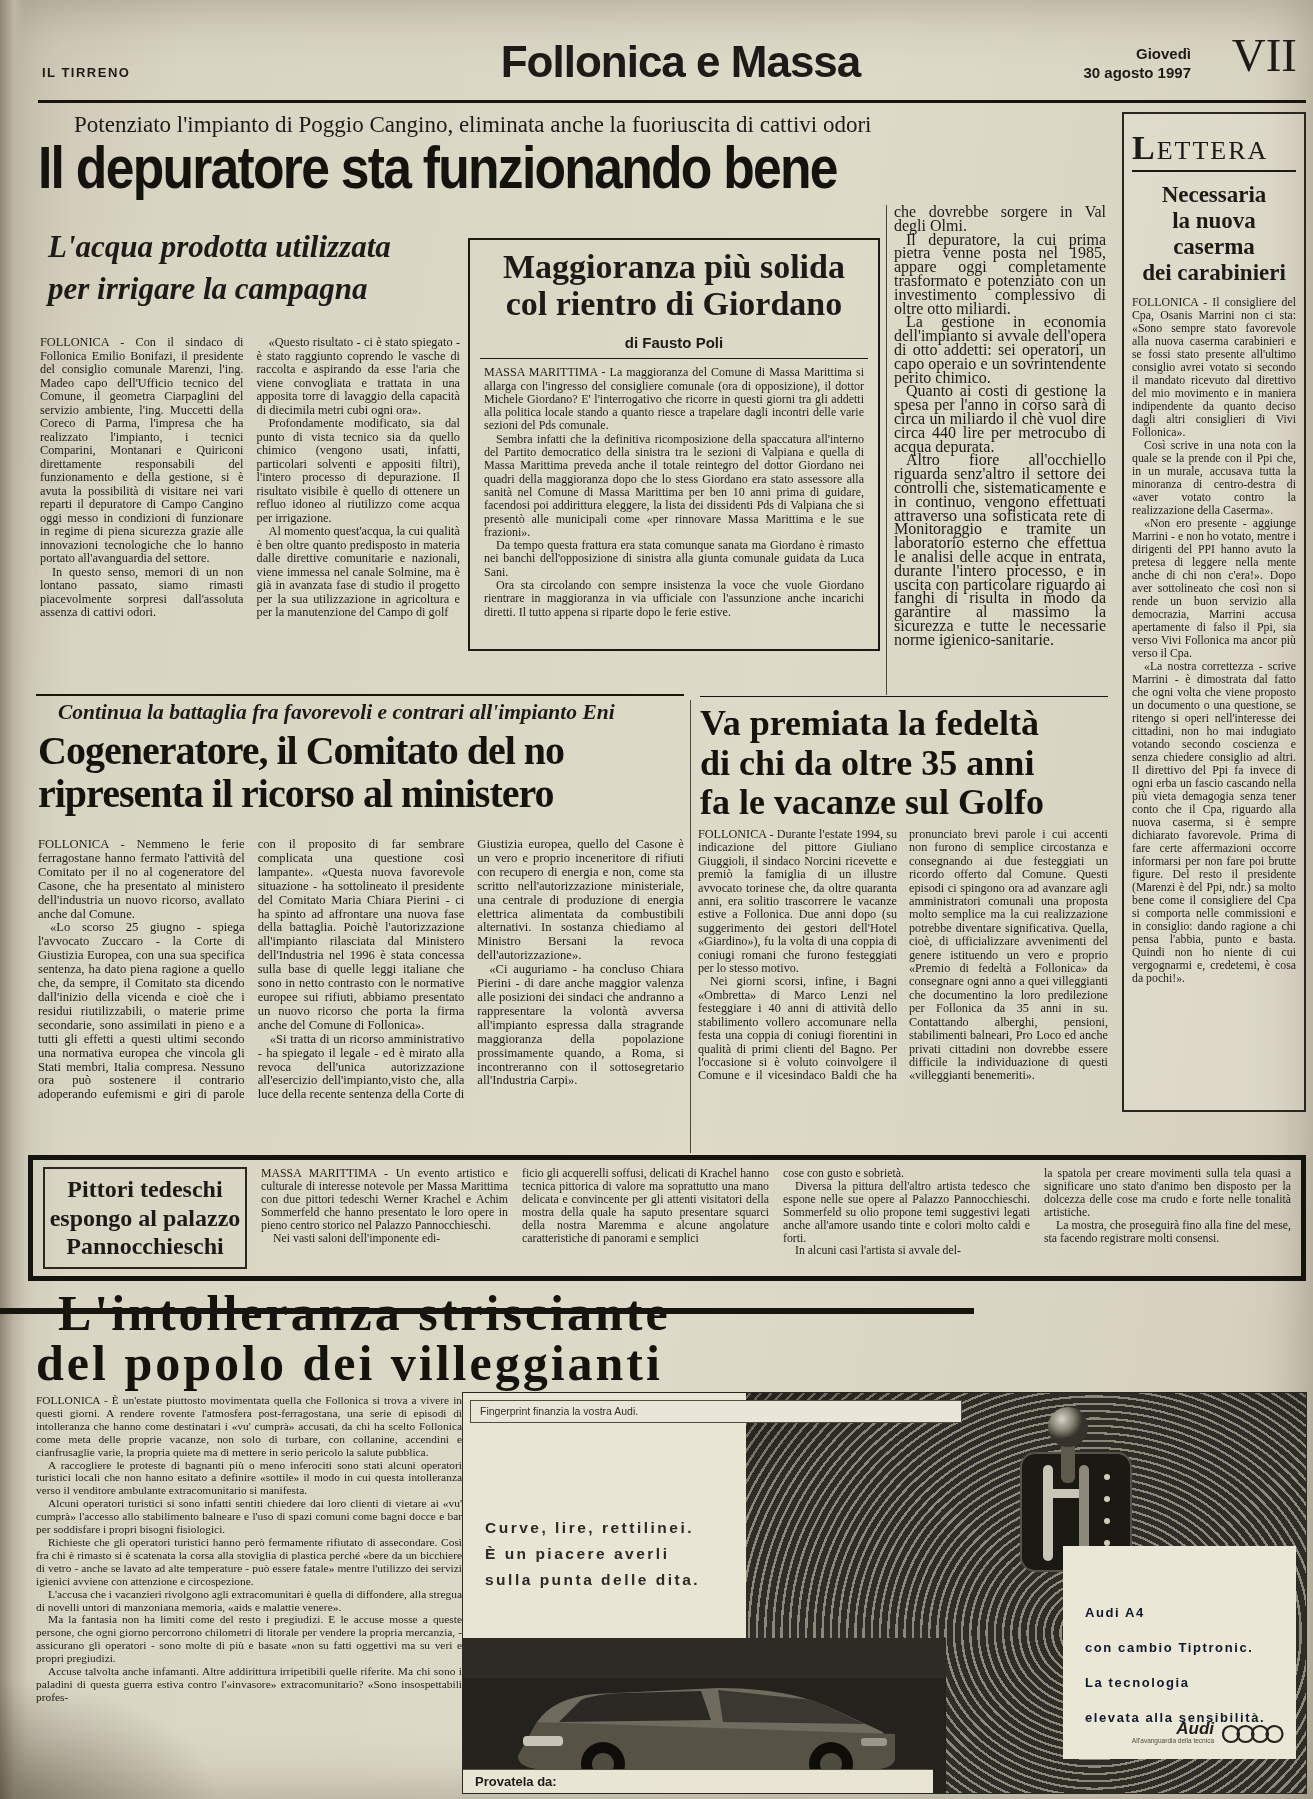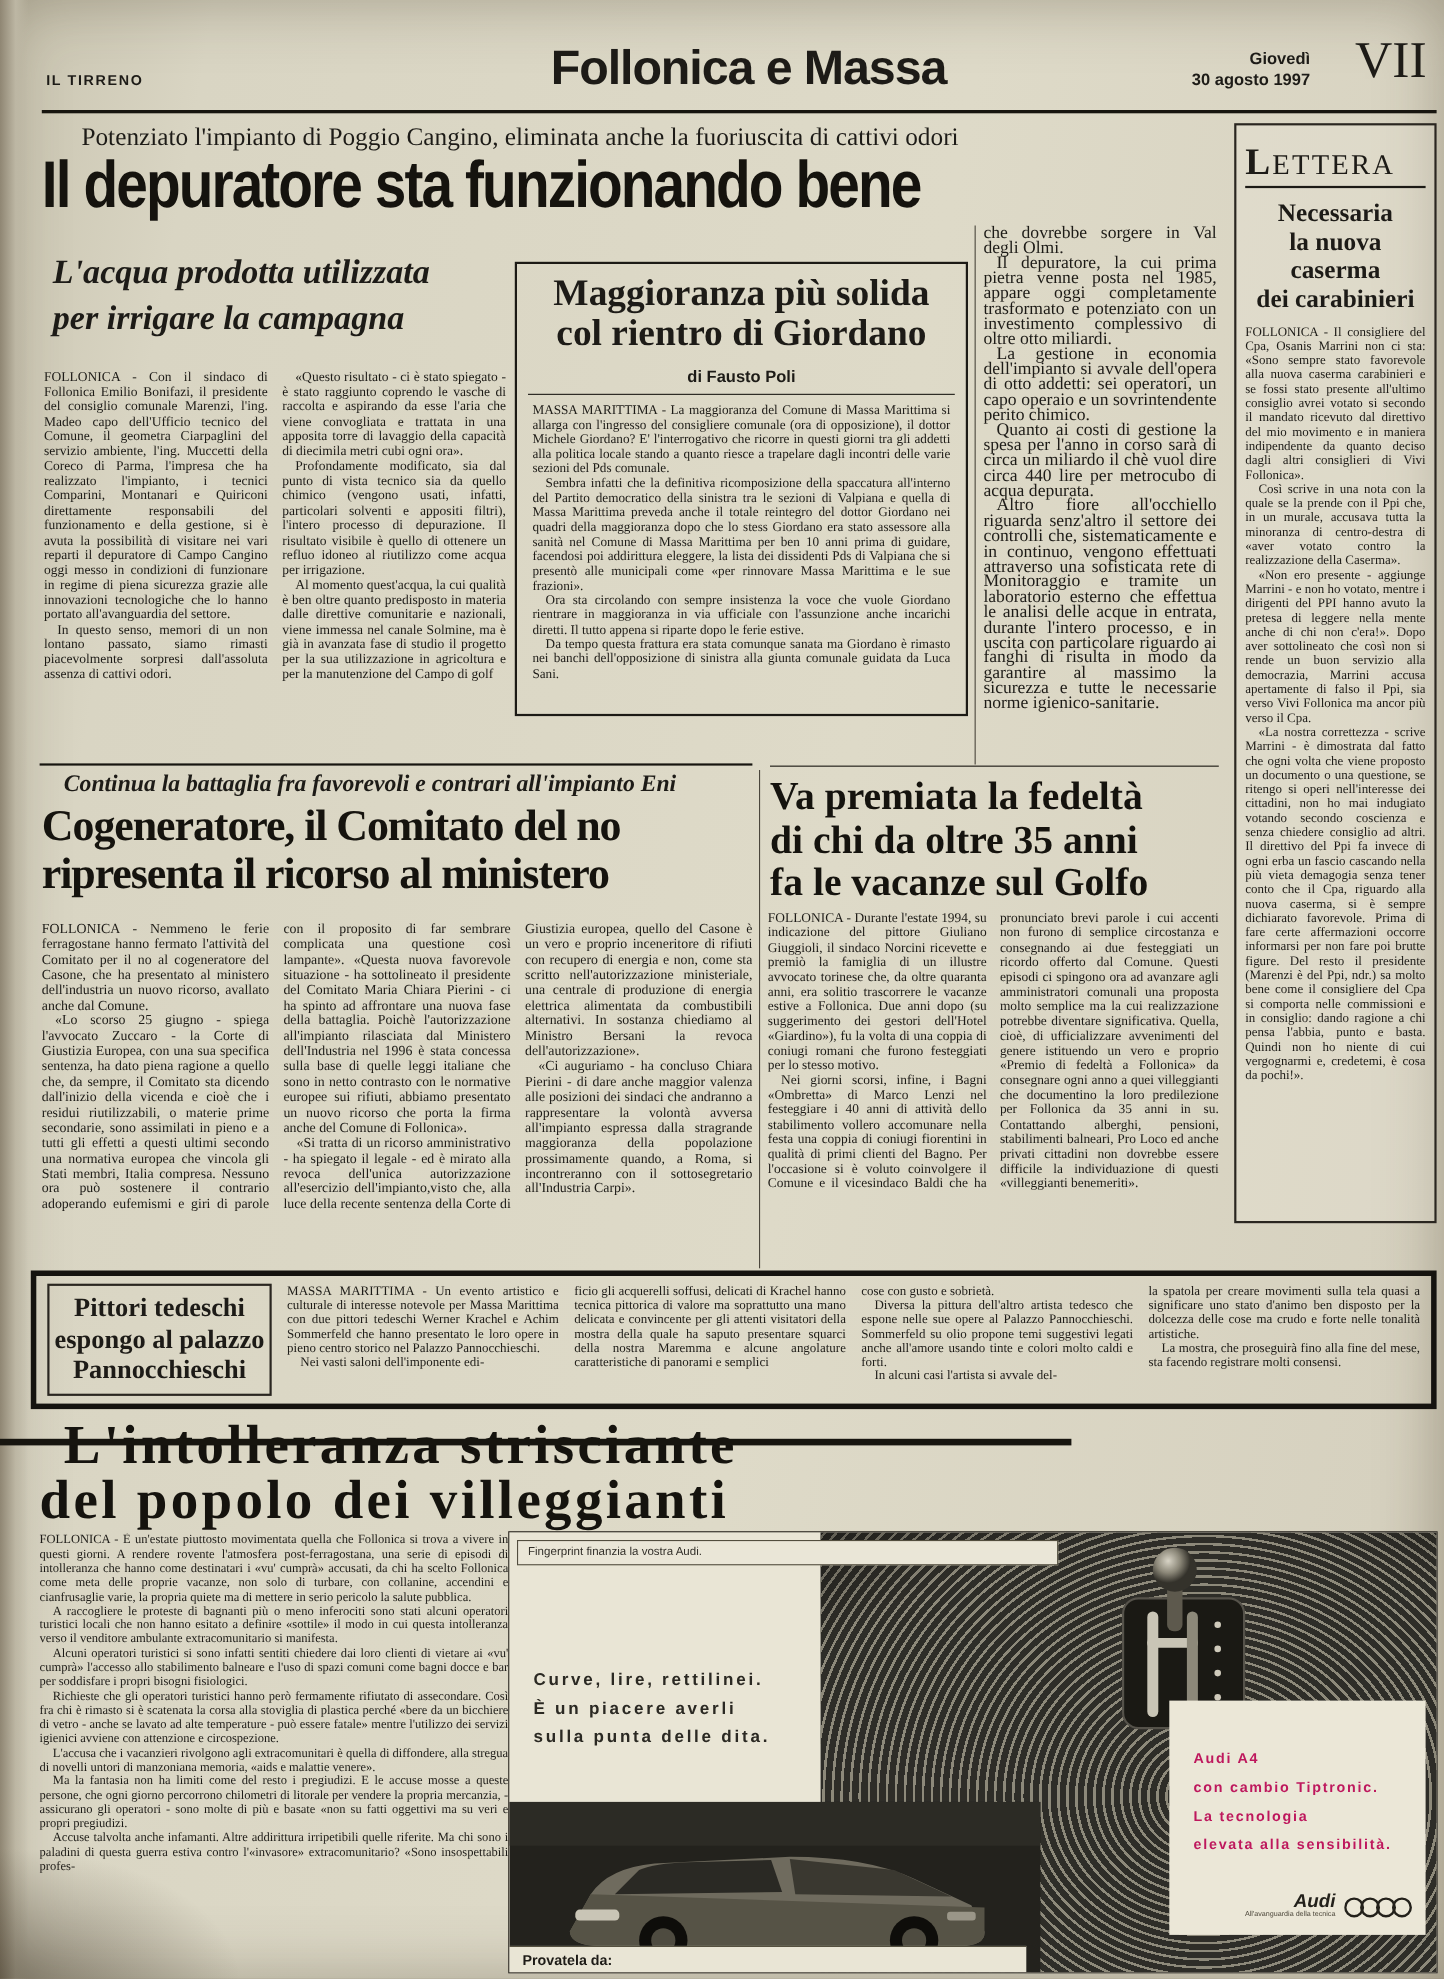--- a/index.html
+++ b/index.html
@@ -65,21 +65,21 @@
   .ad-headline{position:absolute;left:22px;top:122px;z-index:4;
     font:bold 15.5px/26px "Liberation Sans",sans-serif;letter-spacing:2.5px;color:#2b2923;}
   .ad-finger{position:absolute;left:283px;top:0;width:562px;height:400px;background-color:#2e2d28;
     background-image:
       radial-gradient(ellipse 130% 110% at 60% 62%,rgba(0,0,0,0) 55%,rgba(10,9,6,.8) 95%),
       repeating-radial-gradient(ellipse 115% 145% at 62% 60%,#8d897a 0 2.4px,rgba(46,45,40,0) 2.4px 8.2px);}
   .ad-shifter{position:absolute;left:540px;top:10px;width:150px;height:175px;z-index:3;}
   .ad-car{position:absolute;left:0;top:245px;width:483px;height:155px;z-index:3;}
   .ad-whitebox{position:absolute;left:600px;top:153px;width:233px;height:213px;background:#ebe7d7;z-index:6;
     box-sizing:border-box;padding:40px 0 0 22px;}
-  .ad-whitebox p{margin:4px 0 9px;font:bold 13px/17px "Liberation Sans",sans-serif;letter-spacing:1.6px;color:#be185d;}
+  .ad-whitebox p{margin:18px 0 9px;font:bold 13px/17px "Liberation Sans",sans-serif;letter-spacing:1.6px;color:#0f172a;}
   .ad-logo{position:absolute;right:12px;bottom:14px;display:flex;align-items:flex-end;gap:8px;}
   .ad-brand{font:bold italic 17px/1 "Liberation Sans",sans-serif;color:#23211b;}
   .ad-tagline{font:6.5px/1.2 "Liberation Sans",sans-serif;color:#4d483c;}
   .ad-bottom{position:absolute;left:0;bottom:0;width:470px;height:24px;background:#e9e5d5;z-index:7;
     font:bold 13px/24px "Liberation Sans",sans-serif;padding-left:12px;box-sizing:border-box;border-top:1px solid #55503f;}
   .print-code{font:8px/1 "Liberation Sans",sans-serif;color:#6e6857;letter-spacing:1px;}
 </style>
 </head>
 <body>
 
@@ -117,22 +117,22 @@
     </div>
 
   <div class="abs magg-box" style="left:468px;top:238px;width:412px;height:413px;">
     <div class="magg-headline preline">Maggioranza più solida
 col rientro di Giordano</div>
     <div class="magg-byline">di Fausto Poli</div>
     <div class="magg-rule"></div>
     <div class="bt magg-body">
         <p>MASSA MARITTIMA - La maggioranza del Comune di Massa Marittima si allarga con l'ingresso del consigliere comunale (ora di opposizione), il dottor Michele Giordano? E' l'interrogativo che ricorre in questi giorni tra gli addetti alla politica locale stando a quanto riesce a trapelare dagli incontri delle varie sezioni del Pds comunale.</p>
         <p>Sembra infatti che la definitiva ricomposizione della spaccatura all'interno del Partito democratico della sinistra tra le sezioni di Valpiana e quella di Massa Marittima preveda anche il totale reintegro del dottor Giordano nei quadri della maggioranza dopo che lo stess Giordano era stato assessore alla sanità nel Comune di Massa Marittima per ben 10 anni prima di guidare, facendosi poi addirittura eleggere, la lista dei dissidenti Pds di Valpiana che si presentò alle municipali come «per rinnovare Massa Marittima e le sue frazioni».</p>
+        <p>Da tempo questa frattura era stata comunque sanata ma Giordano è rimasto nei banchi dell'opposizione di sinistra alla giunta comunale guidata da Luca Sani.</p>
         <p>Ora sta circolando con sempre insistenza la voce che vuole Giordano rientrare in maggioranza in via ufficiale con l'assunzione anche incarichi diretti. Il tutto appena si riparte dopo le ferie estive.</p>
-        <p>Da tempo questa frattura era stata comunque sanata ma Giordano è rimasto nei banchi dell'opposizione di sinistra alla giunta comunale guidata da Luca Sani.</p>
       </div>
   </div>
 
   <div class="abs lettera-box" style="left:1122px;top:112px;width:184px;height:1000px;">
     <div class="lettera-label"><span class="big">L</span><span>ETTERA</span></div>
     <div class="lettera-headline preline">Necessaria
 la nuova
 caserma
 dei carabinieri</div>
     <div class="bt lettera-body" style="height:790px;">

